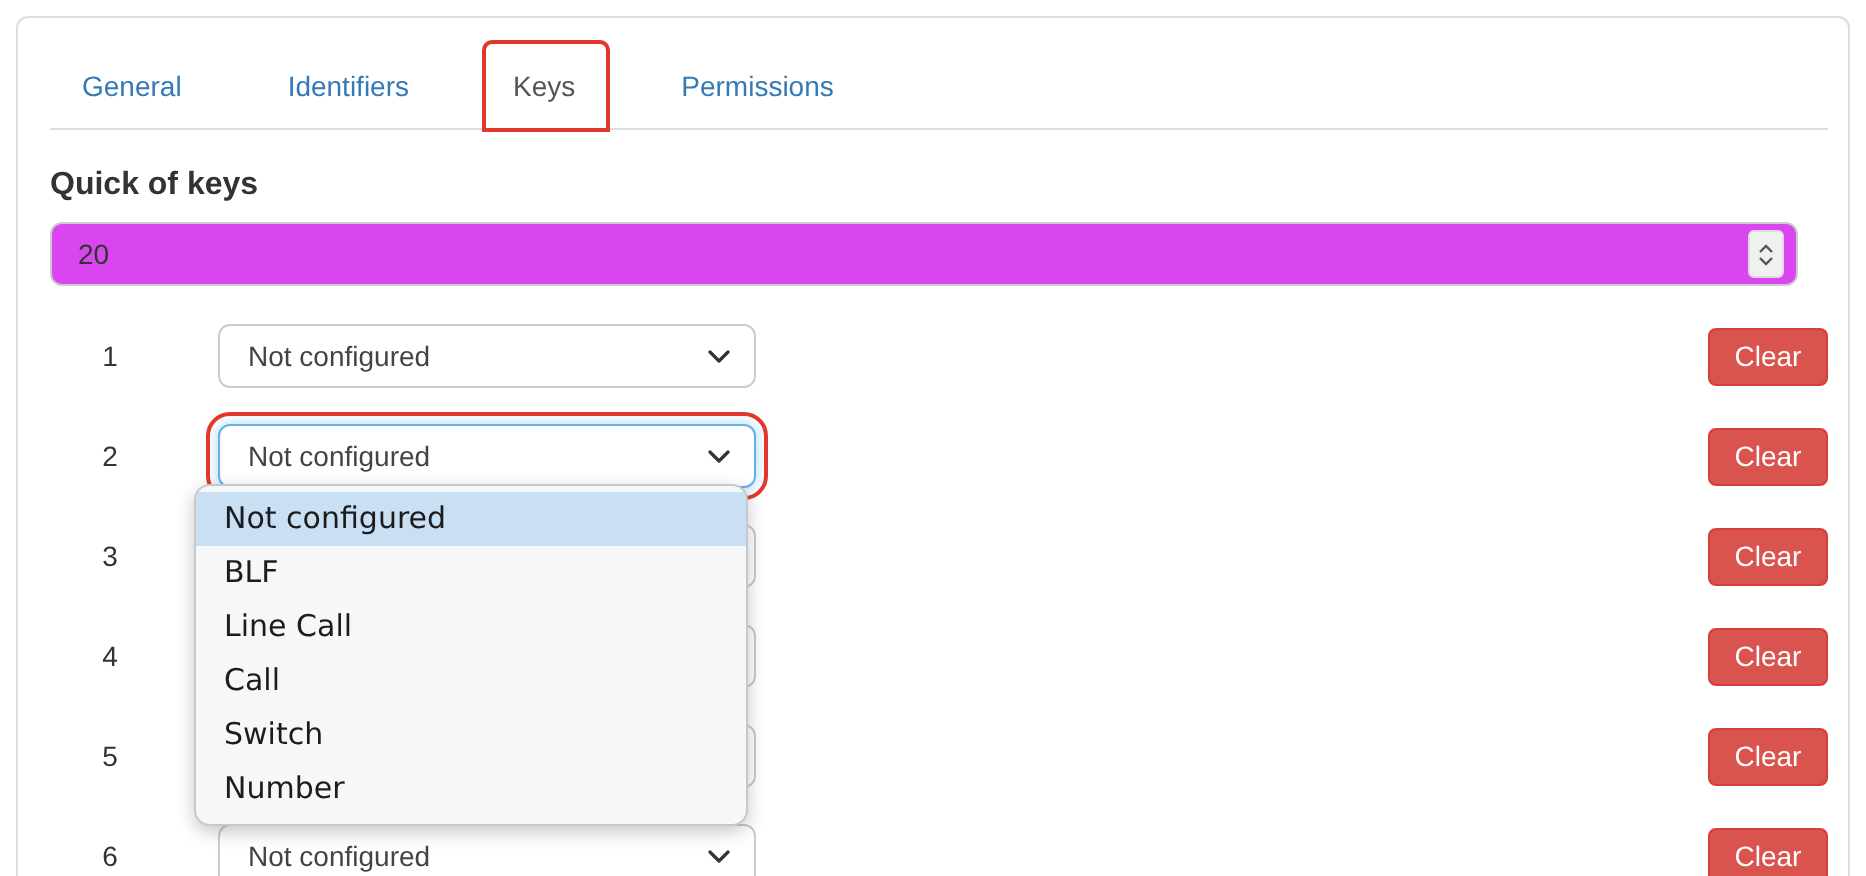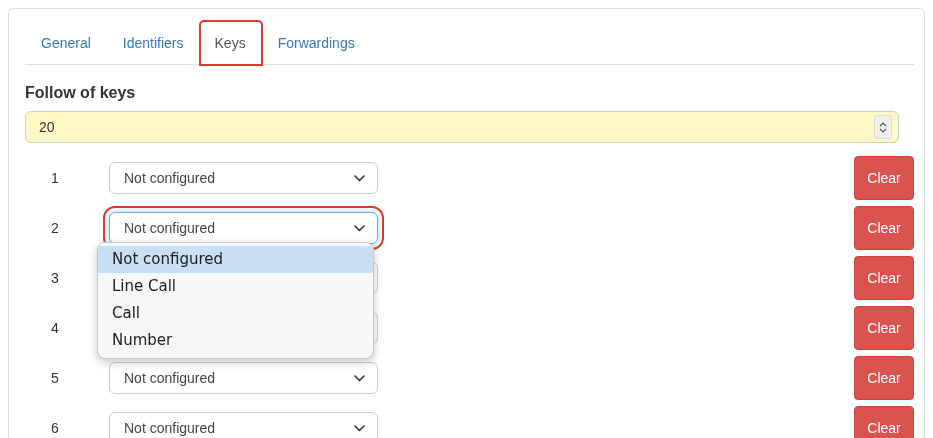--- a/index.html
+++ b/index.html
@@ -5,54 +5,54 @@
   * { margin:0; padding:0; box-sizing:border-box; }
   html,body { width:933px; height:438px; overflow:hidden; background:#fff;
               font-family:"Liberation Sans", sans-serif; }
 
   .panel { position:absolute; left:8px; top:8px; width:917px; height:470px;
            background:#fff; border:1px solid #ddd; border-radius:6px; }
   .content { padding:0 10px 0 16px; position:relative; }
 
   
   .tabbar { display:flex; align-items:flex-end; margin-top:12px;
-            border-bottom:1px solid #ddd; }
+            border-bottom:1px solid #ddd;gap:21px; }
   .tab { padding:11px 15px; font-size:14px; color:#337ab7; cursor:pointer;
          line-height:20px; background:transparent; border:1px solid transparent;
          border-bottom:none; margin-bottom:0; white-space:nowrap; }
   .tab.active { color:#555; background:#fff; border:1px solid #ddd;
                 border-bottom:1px solid #fff; margin-bottom:-1px;
                 border-radius:4px 4px 0 0;padding-left:14px; }
   .tab.annotated { outline:2px solid #e0392b; outline-offset:-1px; }
 
   
   .field-label { margin-top:19px; font-size:16px; font-weight:bold; color:#333; }
   .number-input { margin-top:9px; margin-right:15px; height:32px;
-                  border:1px solid #ccc; border-radius:6px; background:#fef9c3;
+                  border:1px solid #ccc; border-radius:6px; background:#d946ef;
                   display:flex; align-items:center; padding:0 6px 0 13px;
                   font-size:14px; color:#333; }
   .number-value { flex:1; }
   .stepper { width:18px; height:24px; background:#f0f0f1; border:1px solid #dcdcdd;
              border-radius:3px; display:flex; flex-direction:column;
              align-items:center; justify-content:center; gap:1px; cursor:pointer; }
   .stepper svg { display:block; }
 
   
   .rows { margin-top:19px; }
   .key-row { display:flex; align-items:center; height:32px; margin-bottom:18px; }
   .row-num { width:60px; text-align:center; font-size:14px; color:#333; }
   .select { width:269px; margin-left:24px; height:32px; background:#fff;
             border:1px solid #ccc; border-radius:6px; display:flex;
             align-items:center; justify-content:space-between;
             padding:0 12px 0 14px; font-size:14px; color:#444; cursor:pointer; }
   .select.focused { border-color:#66afe9;
                     box-shadow:0 0 7px rgba(102,175,233,.55); }
   .select.annotated { outline:2px solid #e0392b; outline-offset:4px; }
   .chevron { flex:0 0 auto; margin-left:8px; }
-  .clear-btn { margin-left:auto; width:60px; height:44px; background:#d9534f;
+  .clear-btn { margin-left:auto; width:60px; height:29px; background:#d9534f;
                border:1px solid #d43f3a; border-radius:4px; color:#fff;
                font-size:14px; font-family:"Liberation Sans", sans-serif;
                cursor:pointer; }
 
   
   .dropdown { position:absolute; left:97px; top:242px; width:277px;
               background:#f6f7f8; border:1px solid #c6c8ca; border-radius:8px;
               box-shadow:0 3px 9px rgba(0,0,0,.22); padding:3px 0 4px 0;
               overflow:hidden; z-index:10;
               font-family:"DejaVu Sans", sans-serif; }
@@ -63,24 +63,24 @@
 </head>
 <body>
 
 <div class="panel">
   <div class="content">
 
     <div class="tabbar">
         <div class="tab"><span>General</span></div>
         <div class="tab"><span>Identifiers</span></div>
         <div class="tab active annotated"><span>Keys</span></div>
-        <div class="tab"><span>Forwardings</span></div>
+        <div class="tab"><span>Permissions</span></div>
       </div>
 
-    <div class="field-label">Follow of keys</div>
+    <div class="field-label">Quick of keys</div>
 
     <div class="number-input">
       <span class="number-value">20</span>
       <span class="stepper">
         <svg width="8" height="5" viewBox="0 0 8 5">
           <polyline points="1,4 4,1 7,4" fill="none" stroke="#555" stroke-width="1.2"></polyline>
         </svg>
         <svg width="8" height="5" viewBox="0 0 8 5">
           <polyline points="1,1 4,4 7,1" fill="none" stroke="#555" stroke-width="1.2"></polyline>
         </svg>
@@ -147,16 +147,18 @@
       </svg>
     </div>
     <button class="clear-btn">Clear</button>
   </div>
       </div>
   </div>
 </div>
 
 <div class="dropdown">
     <div class="dd-option selected">Not configured</div>
+    <div class="dd-option">BLF</div>
     <div class="dd-option">Line Call</div>
     <div class="dd-option">Call</div>
+    <div class="dd-option">Switch</div>
     <div class="dd-option">Number</div>
   </div>
 
 </body></html>

